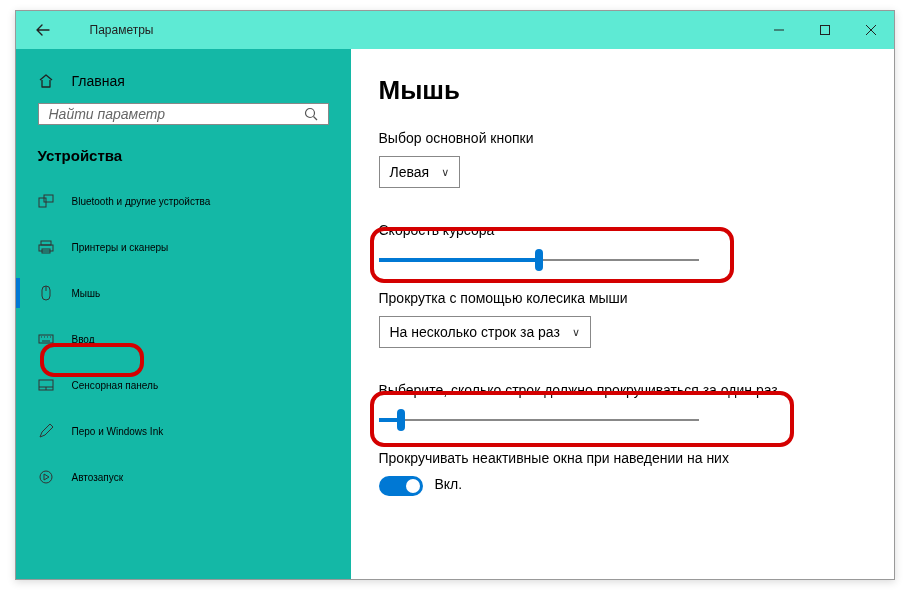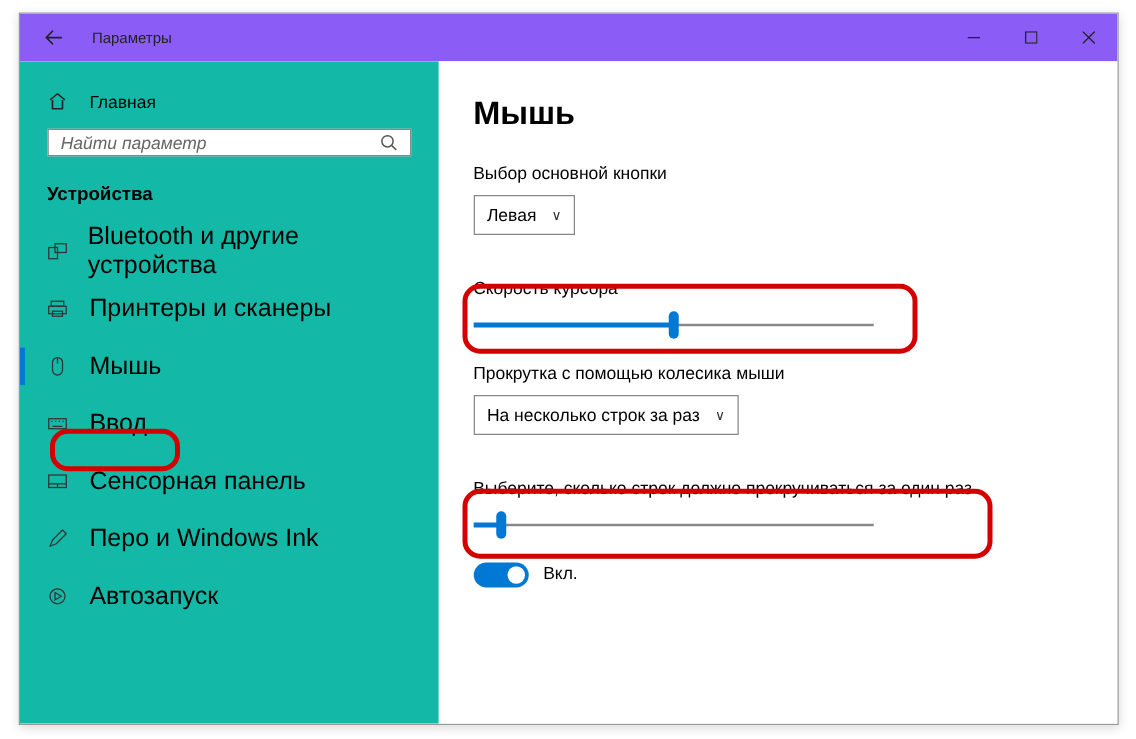--- a/index.html
+++ b/index.html
@@ -20,23 +20,24 @@
     display: flex;
     flex-direction: column;
     overflow: hidden;
     position: relative;
   }
   .titlebar {
     height: 38px;
     display: flex;
     align-items: center;
     padding-left: 14px;
-    background: #8b5cf6;
+    background: #5eead4;
     color: #222;
     font-size: 12px;
+    gap: 16px;
   }
   .titlebar .back {
     width: 26px; height: 26px;
     display:flex;align-items:center;justify-content:center;
     margin-right: 18px;
     cursor:pointer;
   }
   .titlebar .title { flex:1; }
   .winbtns { display:flex; }
   .winbtns .btn {
@@ -78,21 +79,21 @@
     padding: 0 22px 14px 22px;
     font-weight:600;
     font-size:15px;
   }
   .nav { display:flex; flex-direction:column; }
   .nav-item {
     display:flex;
     align-items:center;
     height:46px;
     padding: 0 22px;
-    font-size:20px;
+    font-size:10px;
     cursor:pointer;
     position:relative;
   }
   .nav-item.active::before {
     content:"";
     position:absolute;
     left:0; top:8px; bottom:8px;
     width:4px;
     background:#0078d4;
   }
@@ -335,20 +336,21 @@
       <div class="section">
         <div class="label">Выберите, сколько строк должно прокручиваться за один раз</div>
         <div class="slider">
           <div class="track"></div>
           <div class="fill" style="width:7%"></div>
           <div class="thumb" style="left:7%"></div>
         </div>
       </div>
 
       <div class="section">
+        <div class="label">Прокручивать неактивные окна при наведении на них</div>
         <div class="toggle-row">
           <div class="toggle">
             <div class="knob"></div>
           </div>
           <span class="toggle-label">Вкл.</span>
         </div>
       </div>
     </div>
   </div>
 

